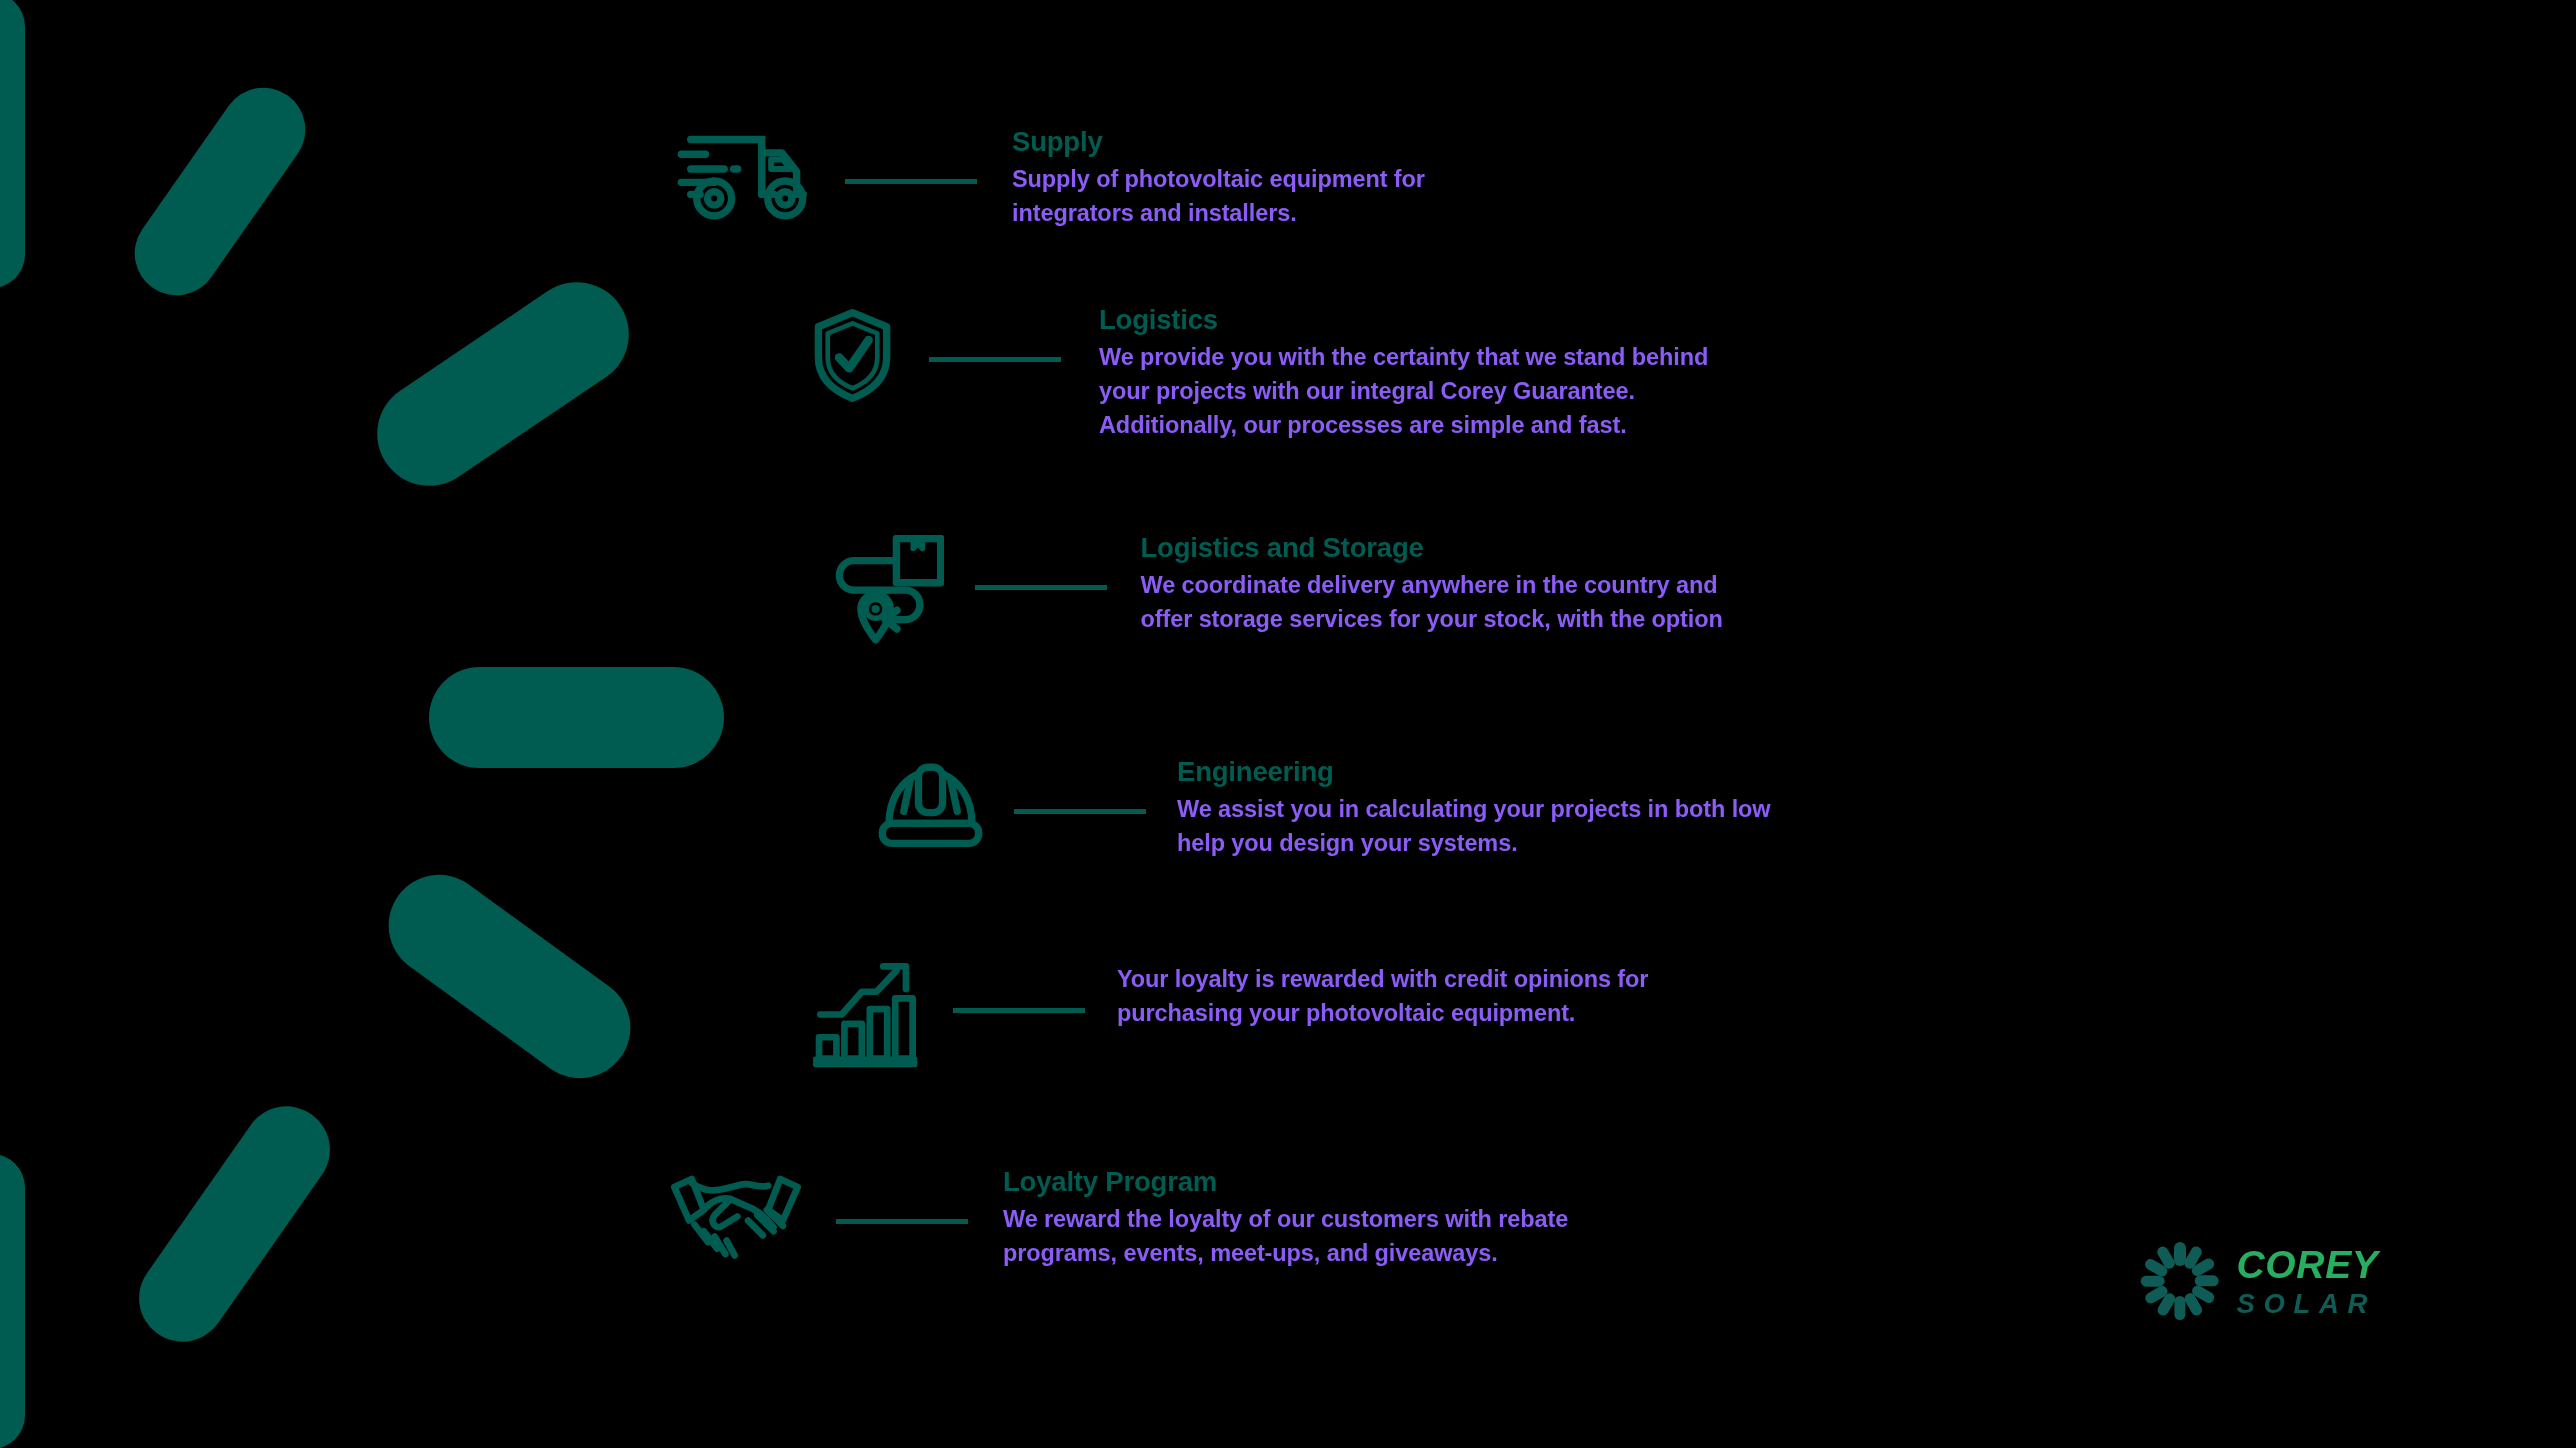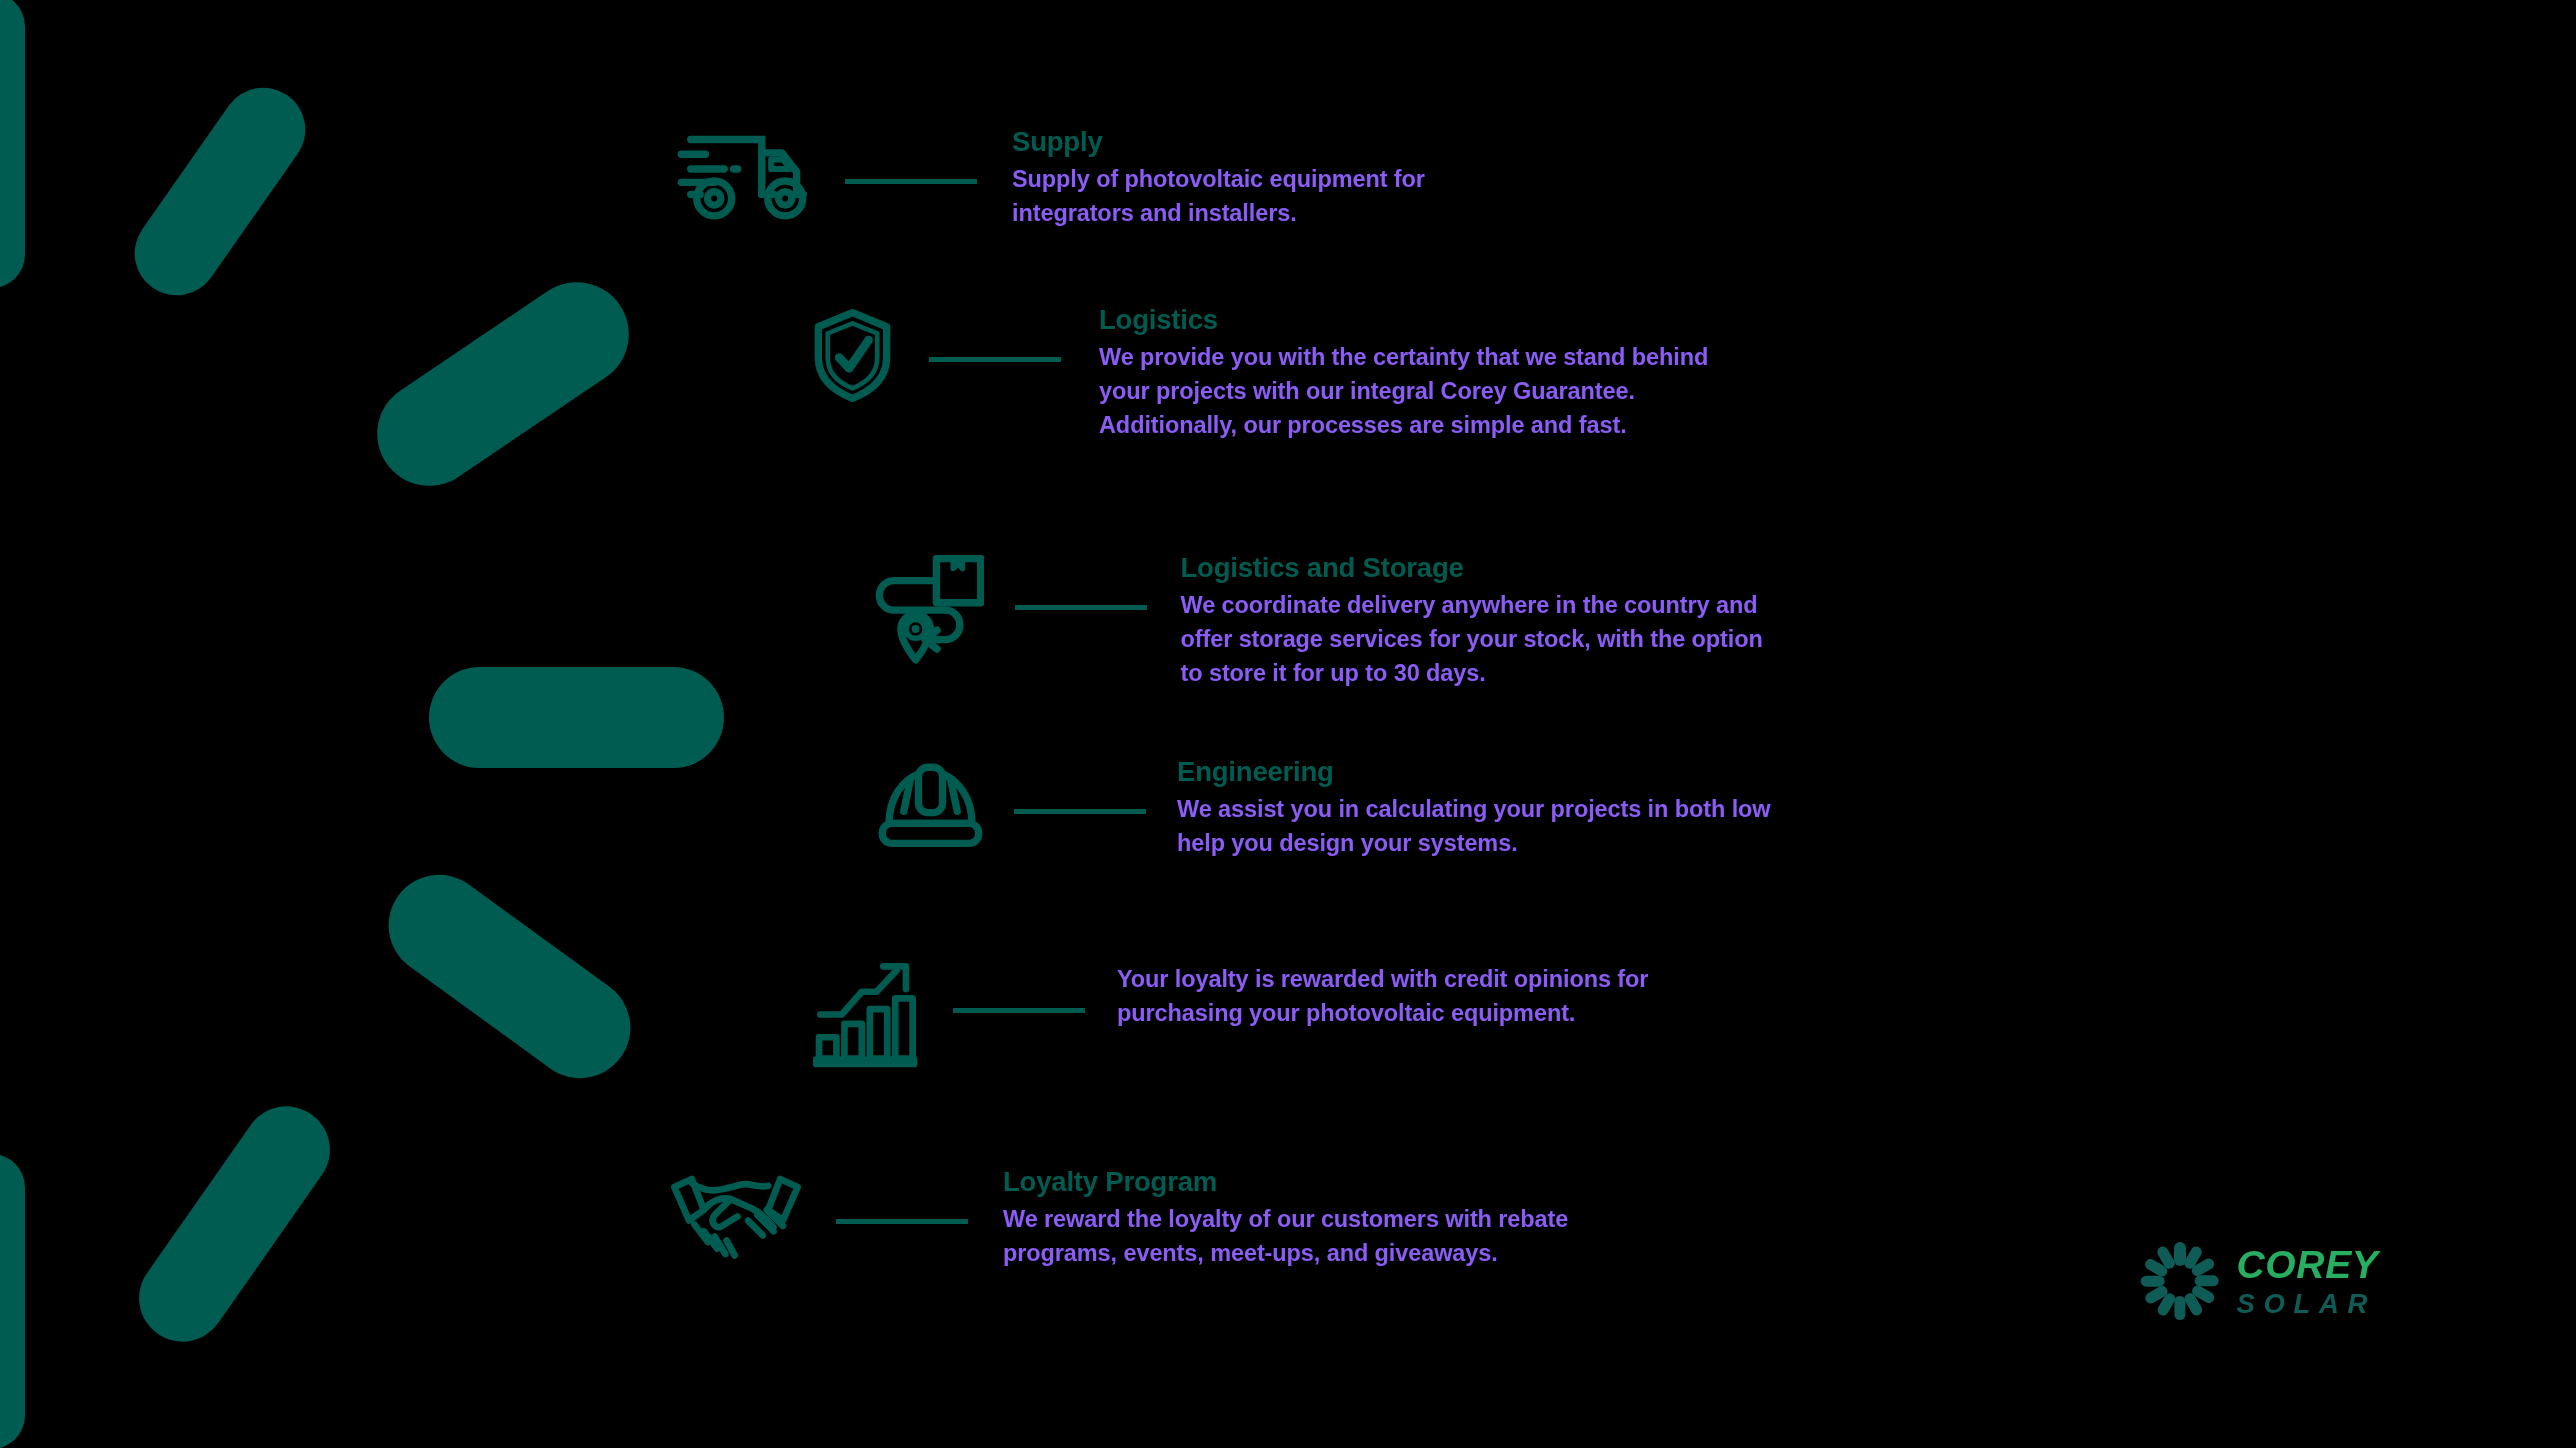--- a/index.html
+++ b/index.html
@@ -149,39 +149,38 @@
     <div class="svc-text" style="padding-top:1.3px;">
       <div class="svc-title">Logistics</div>
       <div class="svc-desc">
         <span>We provide you with the certainty that we stand behind</span>
         <span>your projects with our integral Corey Guarantee.</span>
         <span>Additionally, our processes are simple and fast.</span>
       </div>
     </div>
   </div>
 
-  <div class="service" style="left:868px; top:533px;margin-top:20px;">
+  <div class="service" style="left:828px; top:533px;">
     <div class="svc-icon" style="width:117px; height:124px;">
       <svg width="114" height="121" viewBox="0 0 170 180" fill="none" stroke="#005c51" stroke-width="11" stroke-linecap="round" stroke-linejoin="round">
         <rect x="99" y="5" width="66" height="66"></rect>
         <path d="M124 5 V20 L131 13 L138 20 V5" stroke-width="8"></path>
         <path d="M99 38 H36 A22 22 0 0 0 36 82 H112 A22 22 0 0 1 112 126 H85"></path>
         <path d="M100 112 L82 126 L100 140"></path>
         <path d="M46 110 A22 22 0 0 1 90 110 C90 130 68 156 68 156 C68 156 46 130 46 110 Z"></path>
         <circle cx="68" cy="110" r="14" stroke-width="8"></circle>
         <circle cx="68" cy="110" r="3" stroke-width="6"></circle>
       </svg>
     </div>
     <div class="connector" style="width:132px; margin-top:52px; margin-left:29.5px; margin-right:34px;"></div>
     <div class="svc-text" style="padding-top:1.3px;">
       <div class="svc-title">Logistics and Storage</div>
       <div class="svc-desc">
         <span>We coordinate delivery anywhere in the country and</span>
         <span>offer storage services for your stock, with the option</span>
-        <span>to store it for up to 30 days.</span>
       </div>
     </div>
   </div>
 
   <div class="service" style="left:875px; top:757px;">
     <div class="svc-icon" style="width:111px; height:107px;">
       <svg width="107" height="104" viewBox="0 0 160 155" fill="none" stroke="#005c51" stroke-width="11" stroke-linejoin="round" stroke-linecap="round">
         <path d="M18 96 C18 58 38 32 62 22"></path>
         <path d="M142 96 C142 58 122 32 98 22"></path>
         <rect x="62" y="12" width="36" height="68" rx="14"></rect>

